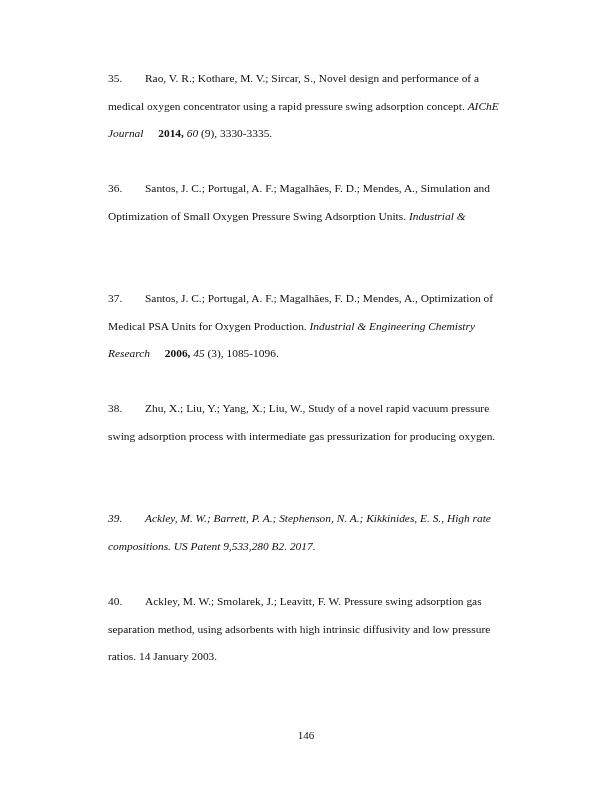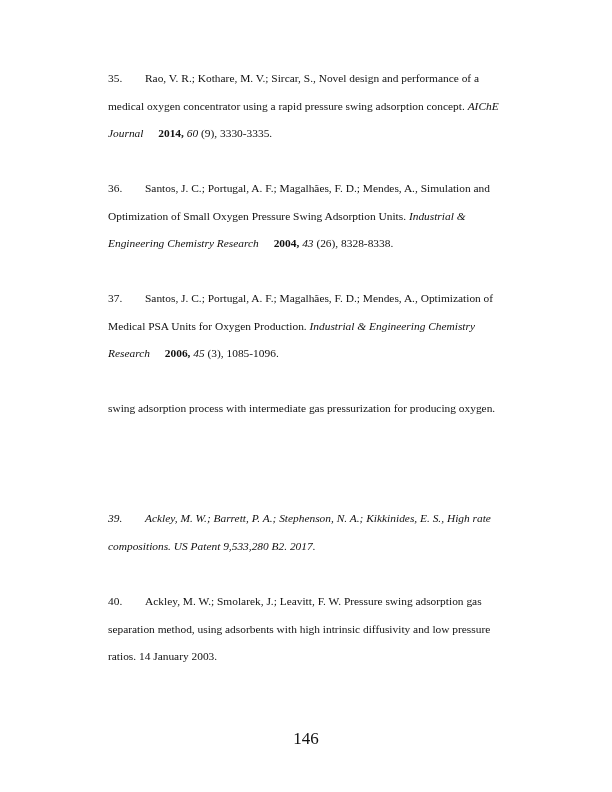--- a/index.html
+++ b/index.html
@@ -37,45 +37,45 @@
     #ref-37 { top: 285px; }
     #ref-38 { top: 395px; }
     #ref-39 { top: 505px; font-style: italic; }
     #ref-40 { top: 588px; }
     .page-number {
       position: absolute;
       top: 729px;
       left: 0;
       width: 612px;
       text-align: center;
-      font-size: 17px;
+      font-size: 11px;
     }
   </style>
 </head>
 <body>
 
 <div class="ref" id="ref-35">
   <span class="ref-line"><span class="num">35.</span><span>Rao, V. R.; Kothare, M. V.; Sircar, S., Novel design and performance of a</span></span>
   <span class="ref-line"><span>medical oxygen concentrator using a rapid pressure swing adsorption concept. </span><i>AIChE</i></span>
   <span class="ref-line"><i>Journal</i><b> 2014,</b><i> 60</i><span> (9), 3330-3335.</span></span>
 </div>
 
 <div class="ref" id="ref-36">
   <span class="ref-line"><span class="num">36.</span><span>Santos, J. C.; Portugal, A. F.; Magalhães, F. D.; Mendes, A., Simulation and</span></span>
   <span class="ref-line"><span>Optimization of Small Oxygen Pressure Swing Adsorption Units. </span><i>Industrial &amp;</i></span>
-  <span class="ref-line"><i>Engineering Chemistry Research</i><b> 2004,</b><i> 43</i><span> (26), 8328-8338.</span></span>
 </div>
 
 <div class="ref" id="ref-37">
   <span class="ref-line"><span class="num">37.</span><span>Santos, J. C.; Portugal, A. F.; Magalhães, F. D.; Mendes, A., Optimization of</span></span>
   <span class="ref-line"><span>Medical PSA Units for Oxygen Production. </span><i>Industrial &amp; Engineering Chemistry</i></span>
   <span class="ref-line"><i>Research</i><b> 2006,</b><i> 45</i><span> (3), 1085-1096.</span></span>
 </div>
 
 <div class="ref" id="ref-38">
+  <span class="ref-line"><span class="num">38.</span><span>Zhu, X.; Liu, Y.; Yang, X.; Liu, W., Study of a novel rapid vacuum pressure</span></span>
   <span class="ref-line"><span>swing adsorption process with intermediate gas pressurization for producing oxygen.</span></span>
 </div>
 
 <div class="ref" id="ref-39">
   <span class="ref-line"><span class="num">39.</span><span>Ackley, M. W.; Barrett, P. A.; Stephenson, N. A.; Kikkinides, E. S., High rate</span></span>
   <span class="ref-line"><span>compositions. US Patent 9,533,280 B2. 2017.</span></span>
 </div>
 
 <div class="ref" id="ref-40">
   <span class="ref-line"><span class="num">40.</span><span>Ackley, M. W.; Smolarek, J.; Leavitt, F. W. Pressure swing adsorption gas</span></span>

